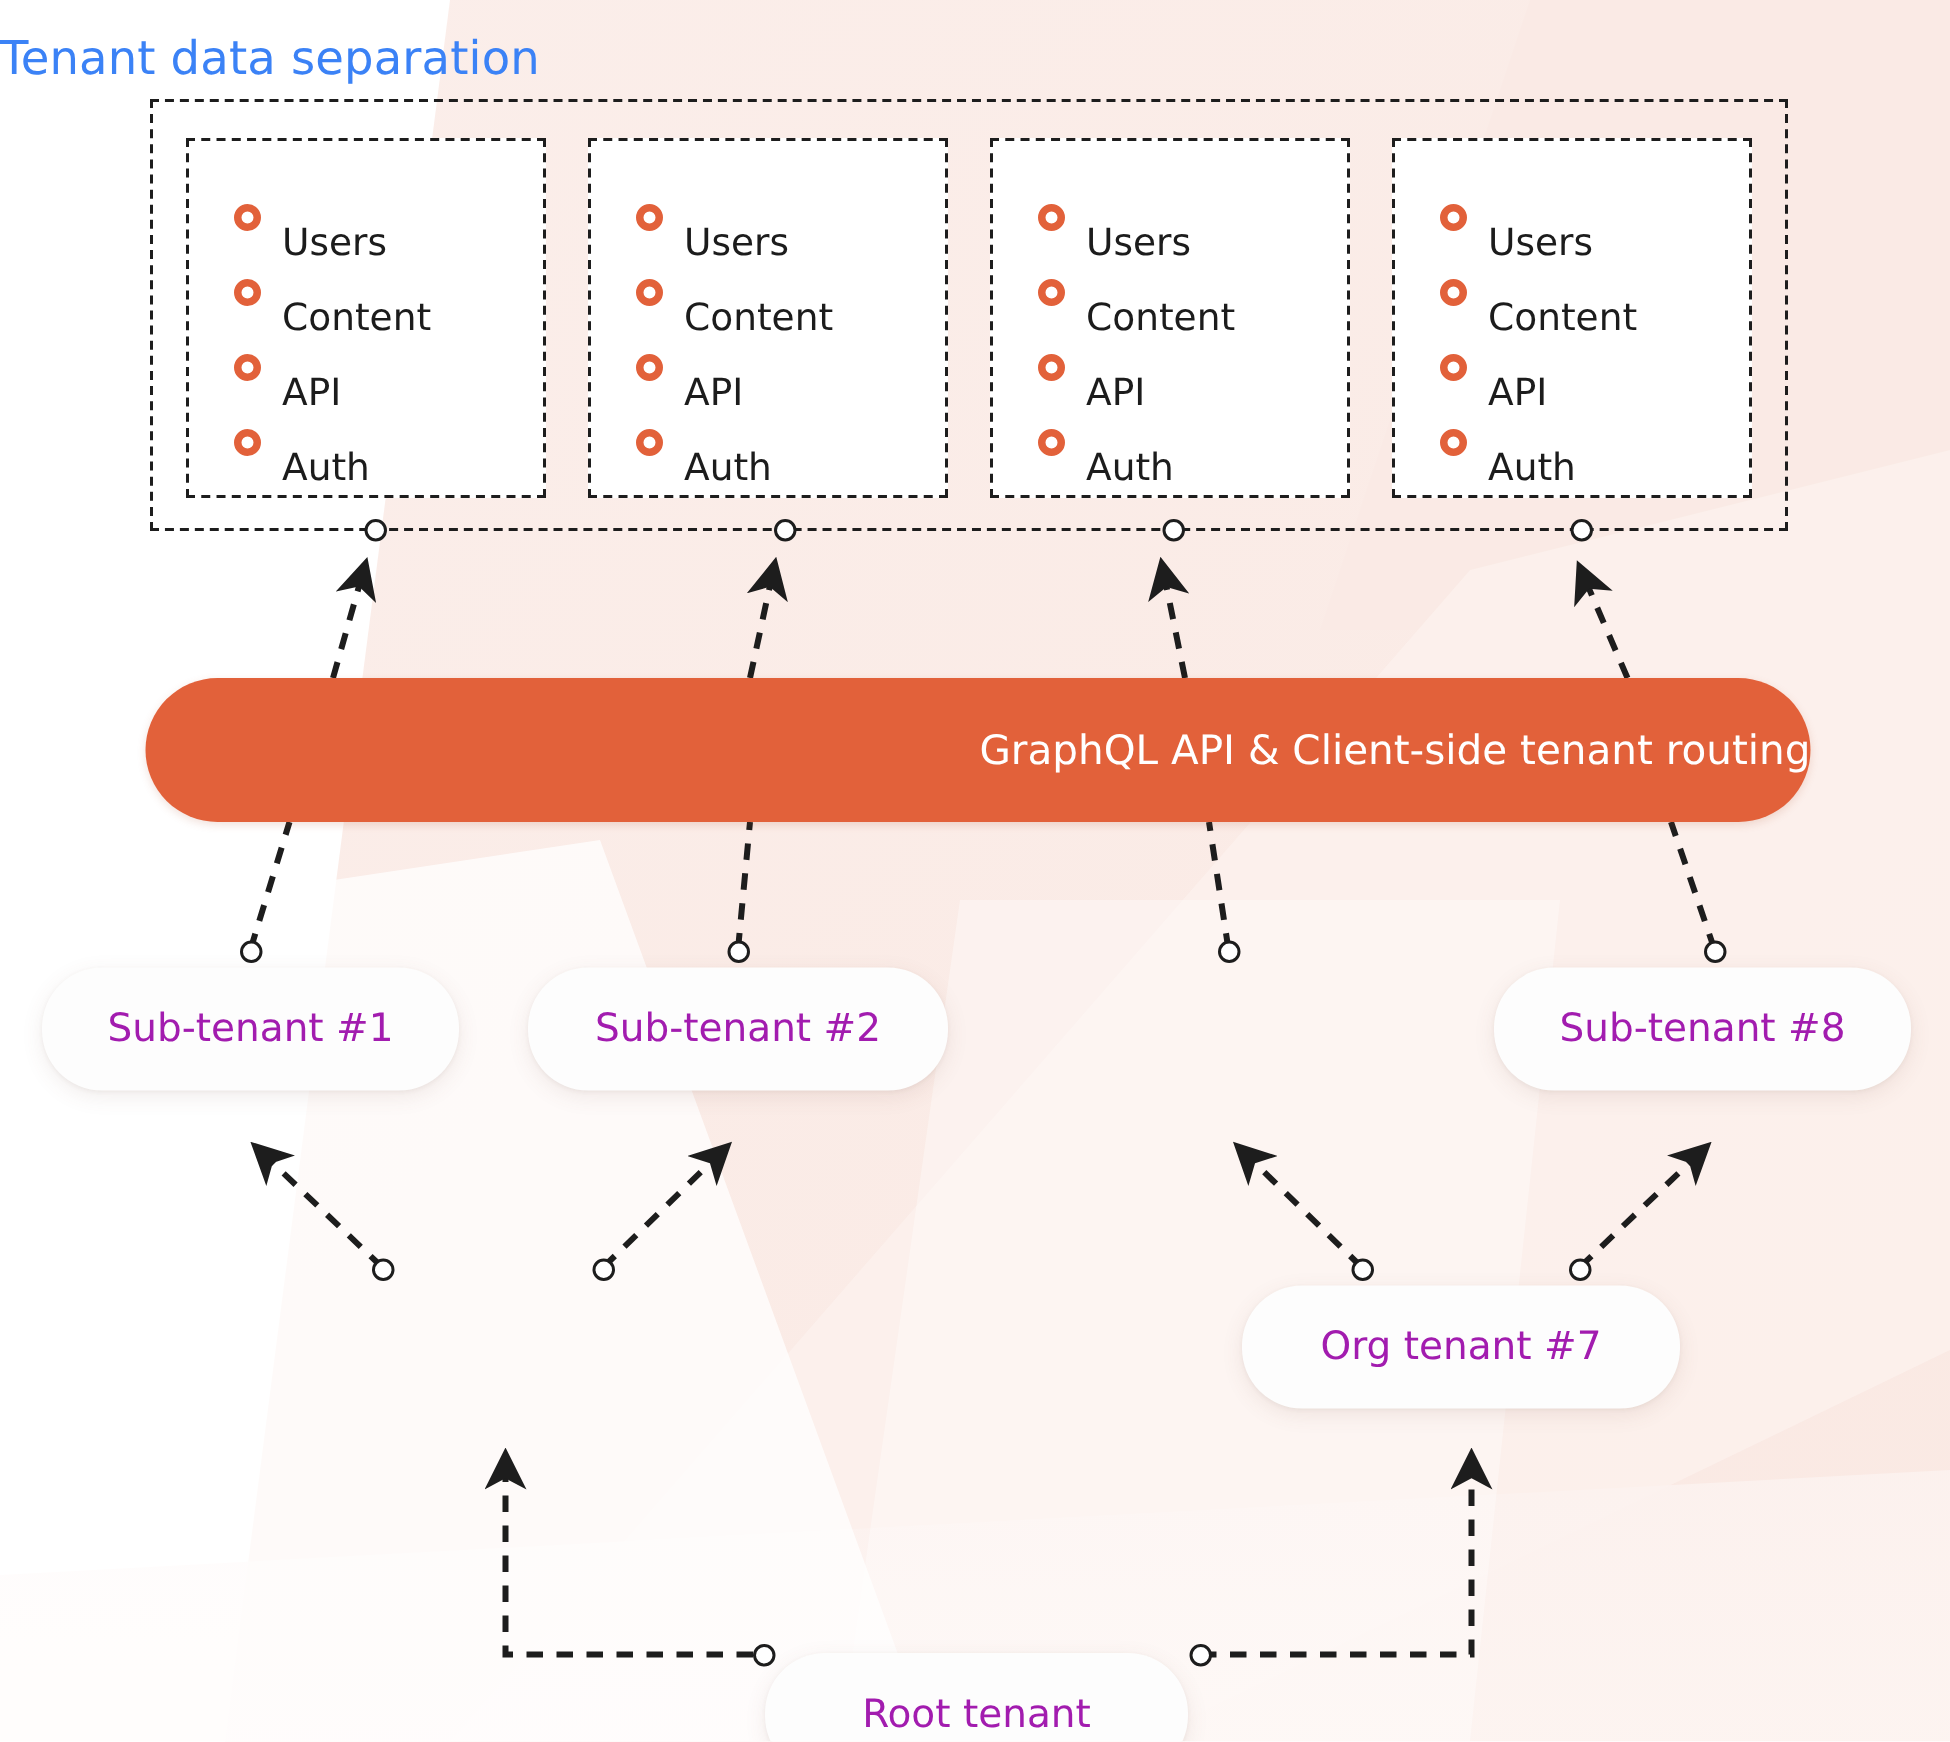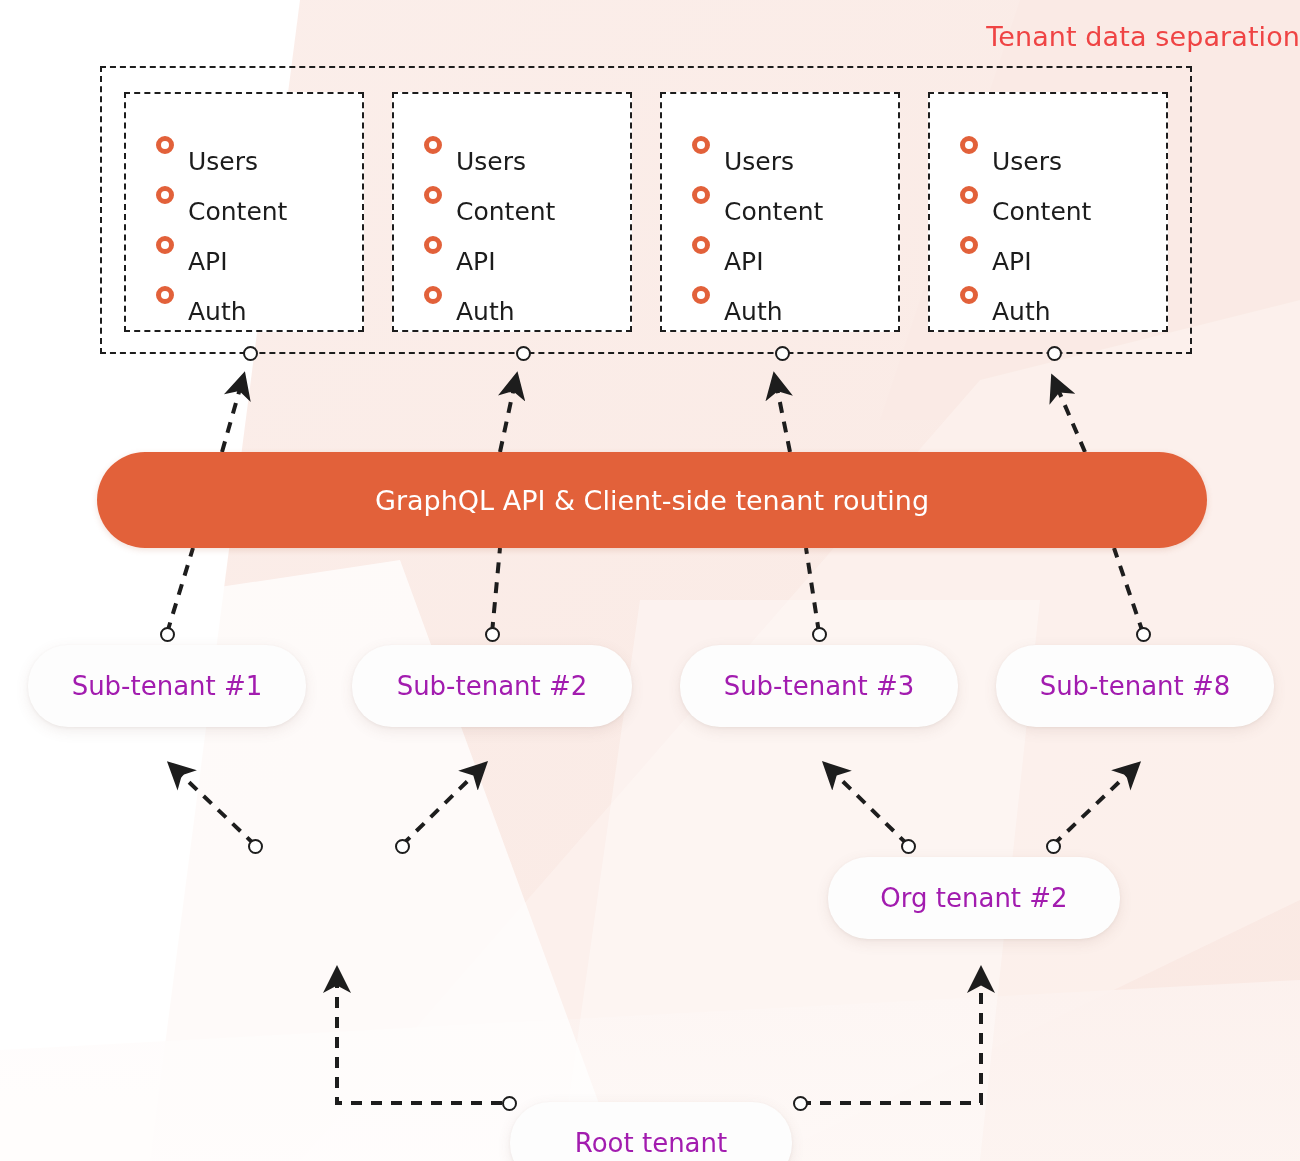--- a/index.html
+++ b/index.html
@@ -29,23 +29,23 @@
     inset: 0;
     z-index: 0;
   }
 
   
   .diagram-title {
     position: absolute;
     left: 0;
     top: 21px;
     width: 1300px;
-    text-align: right;
-    font-size: 27px;
-    color: #ef4444;
+    text-align: left;
+    font-size: 31px;
+    color: #3b82f6;
     letter-spacing: .1px;
     z-index: 6;
   }
 
   
   .tenant-container {
     position: absolute;
     left: 100px;
     top: 66px;
     width: 1092px;
@@ -115,21 +115,21 @@
     position: absolute;
     left: 97px;
     top: 452px;
     width: 1110px;
     height: 96px;
     border-radius: 48px;
     background: #E2613A;
     color: #ffffff;
     display: flex;
     align-items: center;
-    justify-content: center;
+    justify-content: flex-end;
     font-size: 27px;
     z-index: 7;
     box-shadow: 0 2px 6px rgba(180,90,55,.18);
   }
 
   
   .pill {
     position: absolute;
     background: #fdfdfd;
     border-radius: 40px;
@@ -299,34 +299,31 @@
   <div class="api-bar">
     <span>GraphQL API &amp; Client-side tenant routing</span>
   </div>
 
   <div class="pill" style="left:28px;  top:645px; width:278px; height:82px;">
     <span>Sub-tenant #1</span>
   </div>
   <div class="pill" style="left:352px; top:645px; width:280px; height:82px;">
     <span>Sub-tenant #2</span>
   </div>
-  <div class="pill" style="left:680px; top:645px; width:278px; height:82px;">
-    <span>Sub-tenant #3</span>
-  </div>
   <div class="pill" style="left:996px; top:645px; width:278px; height:82px;">
     <span>Sub-tenant #8</span>
   </div>
 
   <div class="dot" style="left:160px;  top:627px;"></div>
   <div class="dot" style="left:485px;  top:627px;"></div>
   <div class="dot" style="left:812px;  top:627px;"></div>
   <div class="dot" style="left:1136px; top:627px;"></div>
 
   <div class="pill" style="left:828px; top:857px; width:292px; height:82px;">
-    <span>Org tenant #2</span>
+    <span>Org tenant #7</span>
   </div>
 
   <div class="dot" style="left:248px;  top:839px;"></div>
   <div class="dot" style="left:395px;  top:839px;"></div>
   <div class="dot" style="left:901px;  top:839px;"></div>
   <div class="dot" style="left:1046px; top:839px;"></div>
 
   <div class="pill" style="left:510px; top:1102px; width:282px; height:82px;">
     <span>Root tenant</span>
   </div>

